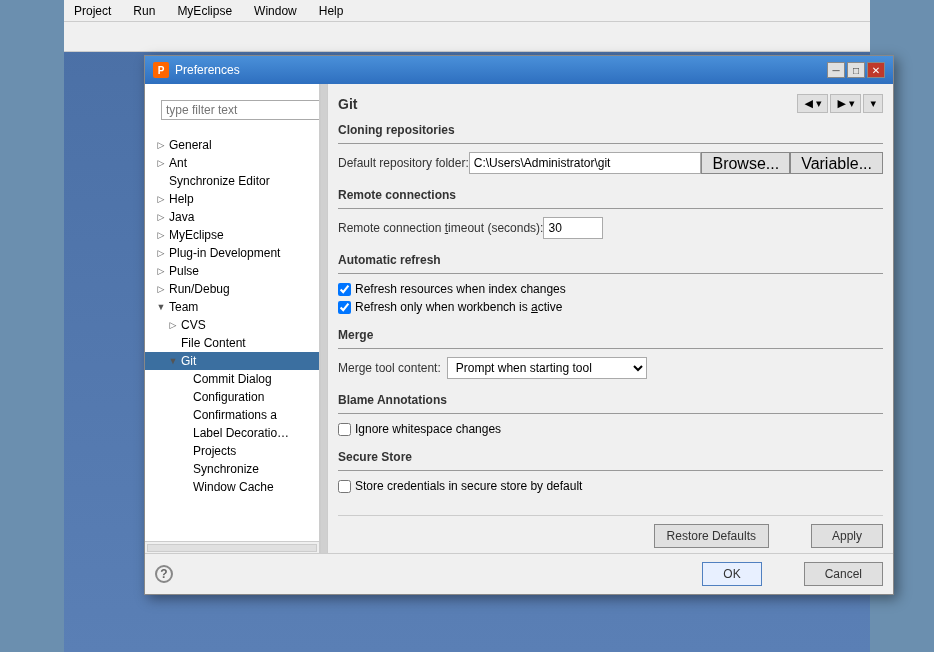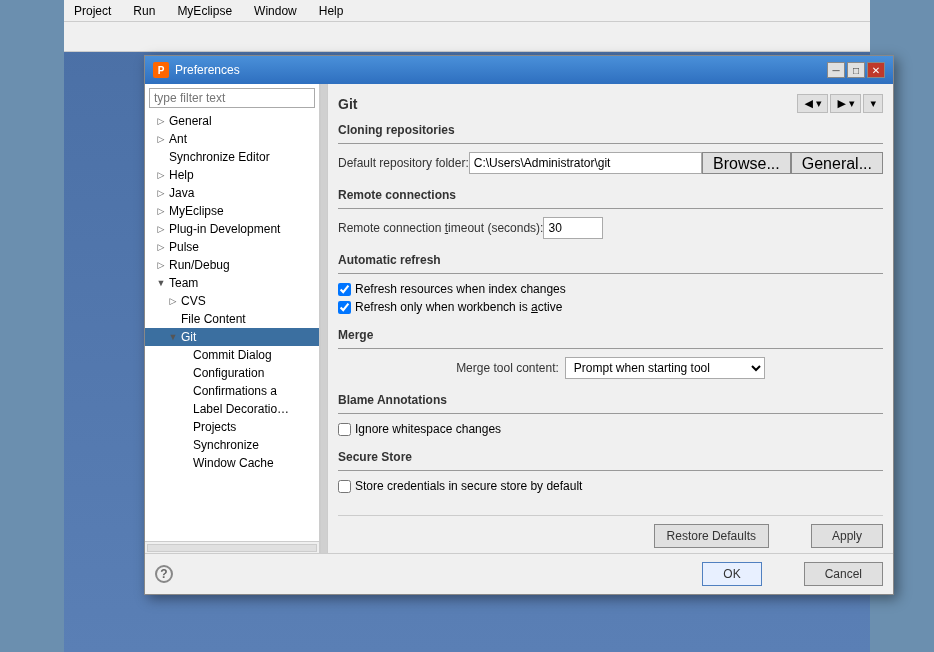--- a/index.html
+++ b/index.html
@@ -124,21 +124,21 @@
       width: 175px;
       min-width: 175px;
       background: white;
       border-right: 1px solid #ccc;
       display: flex;
       flex-direction: column;
       overflow: hidden;
     }
 
     .filter-input {
-      margin: 4px;
+      margin: 16px;
       padding: 2px 4px;
       border: 1px solid #aaa;
       font-size: 12px;
       color: #888;
       width: calc(100% - 8px);
     }
 
     .tree-item {
       padding: 1px 0;
       cursor: pointer;
@@ -264,21 +264,20 @@
     .checkbox-row input[type="checkbox"] {
       cursor: pointer;
     }
 
     
     .dropdown-row {
       display: flex;
       align-items: center;
       gap: 6px;
       margin-bottom: 4px;
-      justify-content: center;
     }
     .dropdown-select {
       border: 1px solid #aaa;
       background: white;
       padding: 1px 4px;
       font-size: 12px;
       height: 22px;
       min-width: 200px;
       cursor: pointer;
     }
@@ -592,21 +591,21 @@
           </div>
         </div>
 
         <div class="section">
           <div class="section-header">Cloning repositories</div>
           <hr class="separator">
           <div class="form-row">
             <span class="form-label">Default repository folder:</span>
             <input type="text" class="form-input" value="C:\Users\Administrator\git" style="">
             <button class="form-button">Browse...</button>
-            <button class="form-button">General...</button>
+            <button class="form-button">Variable...</button>
           </div>
         </div>
 
         <div class="section">
           <div class="section-header">Remote connections</div>
           <hr class="separator">
           <div class="form-row">
             <span class="form-label">
               <span>Remote connection <span class="underline">t</span>imeout (seconds):</span>
             </span>

